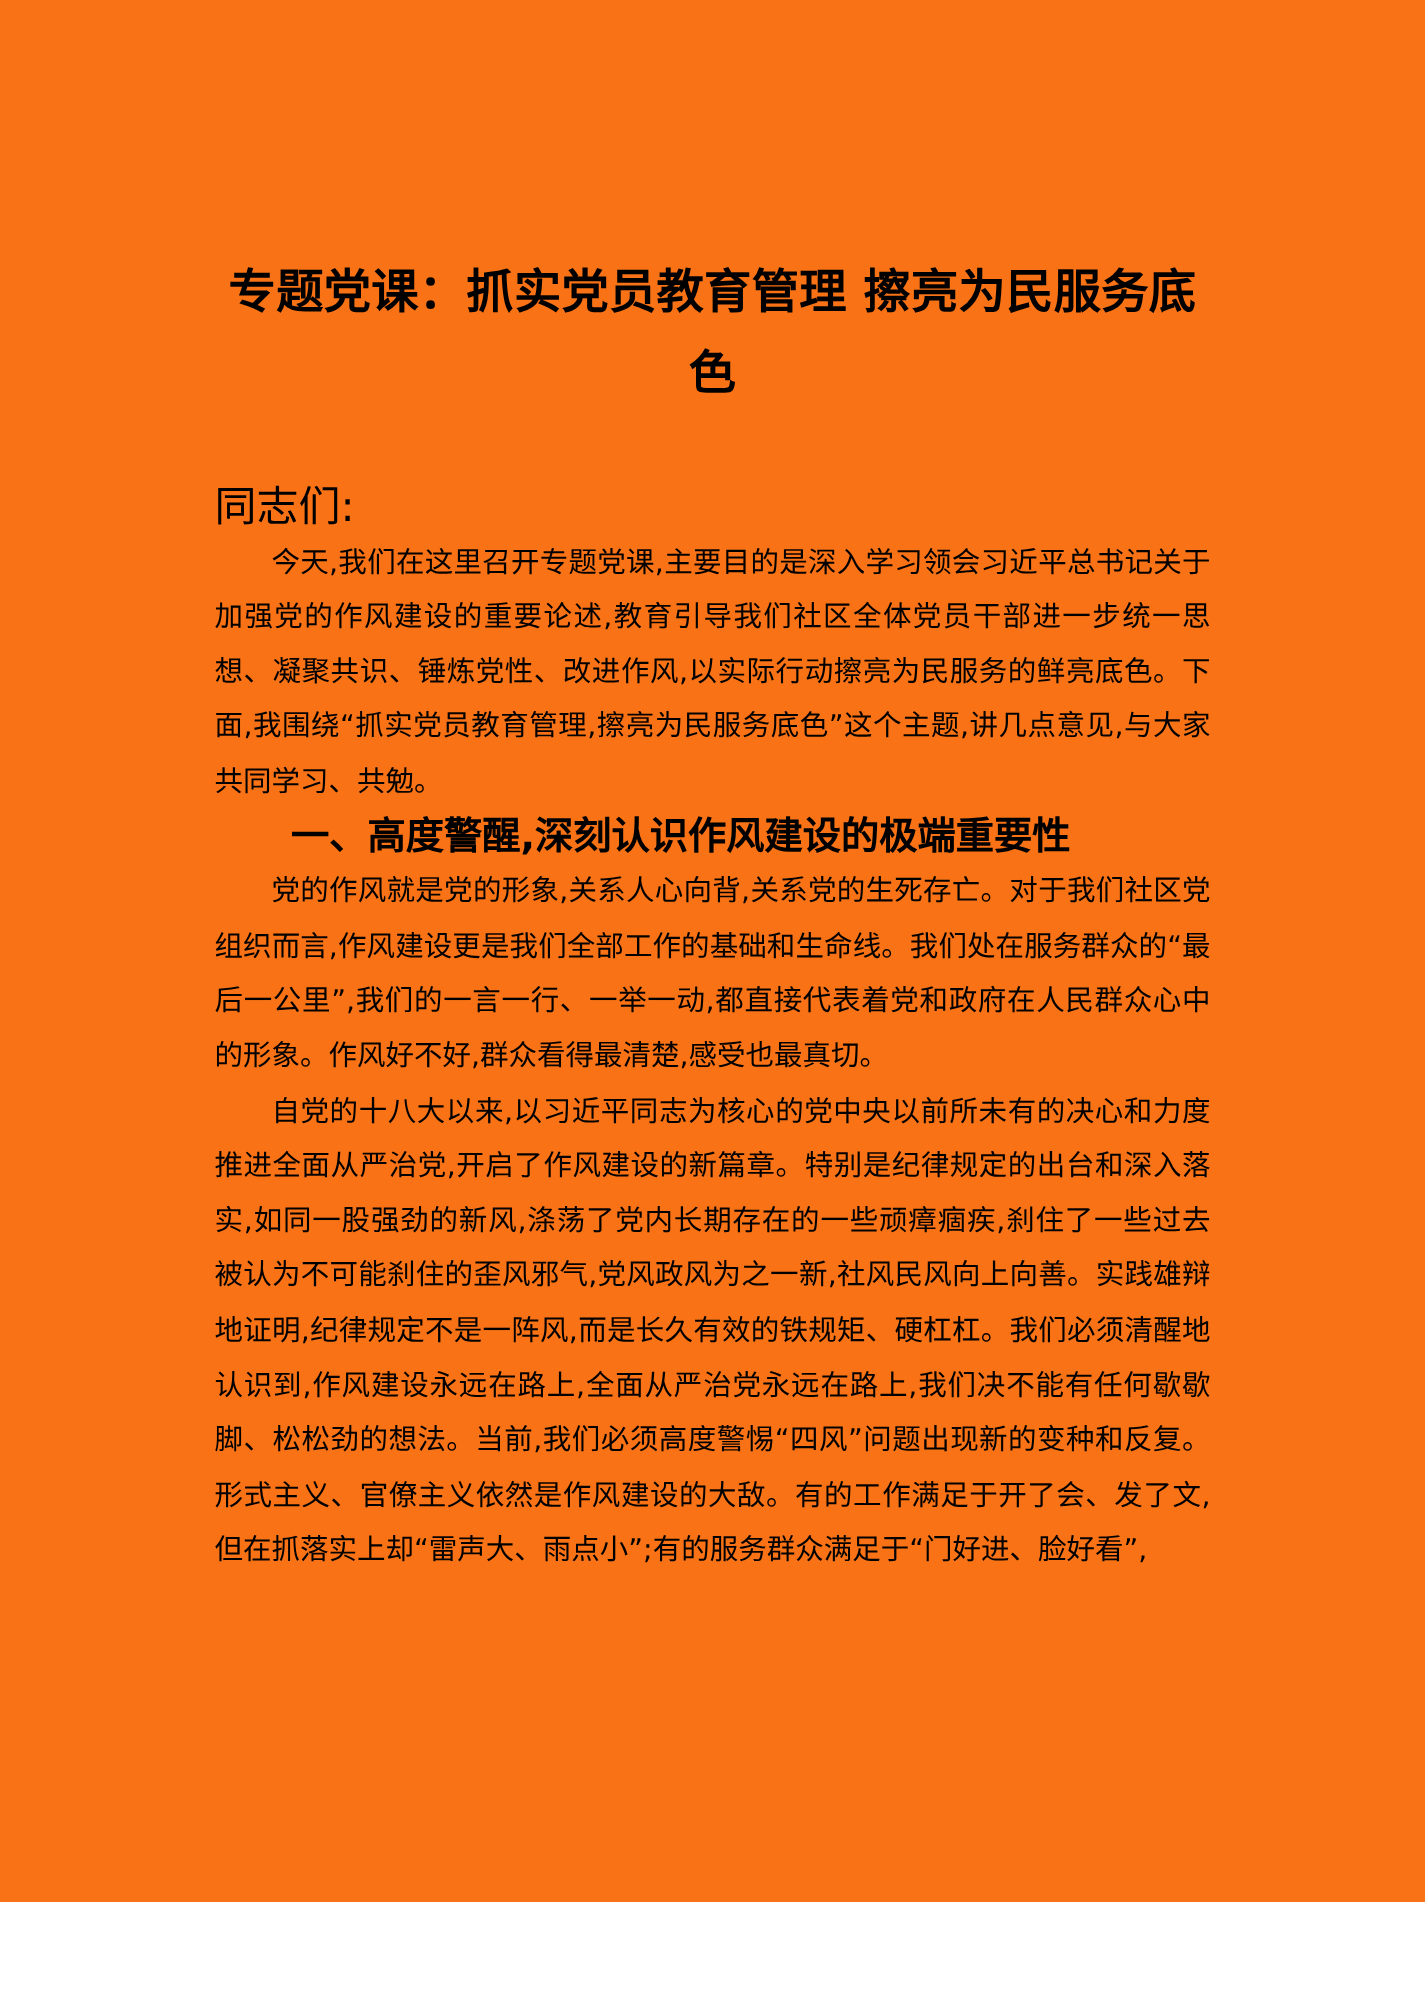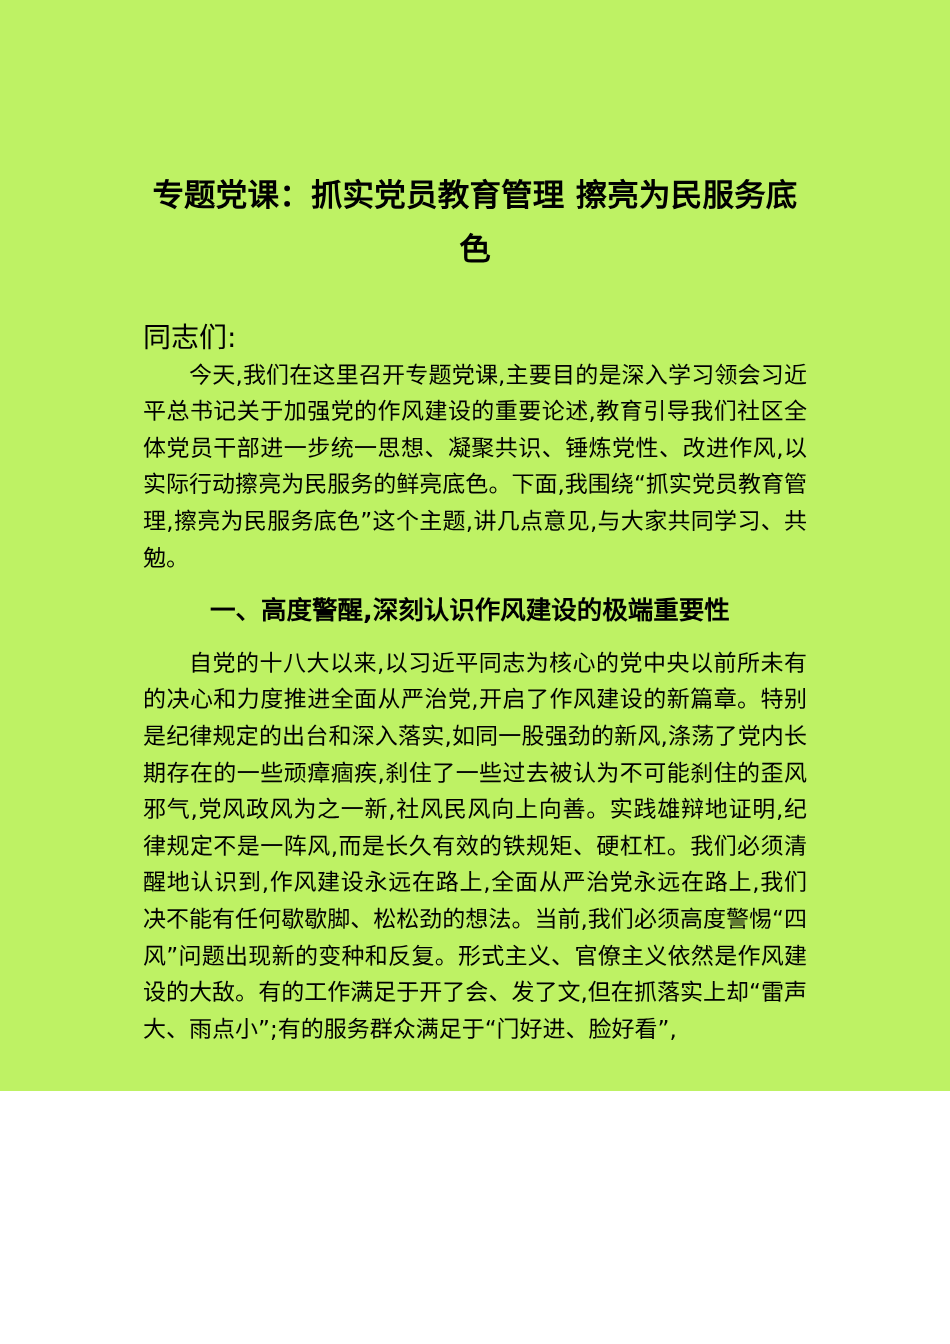--- a/index.html
+++ b/index.html
@@ -13,24 +13,24 @@
     height: 1344px;
     overflow: hidden;
     font-family: "DejaVu Sans", "Liberation Sans", sans-serif;
     color: #000000;
     -webkit-font-smoothing: antialiased;
   }
 
   .page {
     position: relative;
     width: 950px;
-    height: 1091px;
+    height: 1268px;
     box-sizing: border-box;
     padding: 0;
-    background: #bef264;
+    background: #f97316;
   }
 
   
   .content {
     position: absolute;
     left: 143px;
     top: 0;
     width: 664px;
   }
 
@@ -51,32 +51,32 @@
     font-size: 28px;
     line-height: 36.6px;
     font-weight: 400;
     text-align: justify;
     text-align-last: left;
     word-break: break-all;
   }
 
   .body-para {
     margin: 0;
-    font-size: 23px;
+    font-size: 19px;
     line-height: 36.6px;
     font-weight: 400;
     text-indent: 2em;
     text-align: justify;
     text-align-last: left;
     word-break: break-all;
     text-justify: inter-character;
   }
 
   .section-heading {
-    margin: 16px;
+    margin: 0;
     font-size: 25.5px;
     line-height: 36.6px;
     font-weight: 700;
     text-indent: 2em;
     text-align: left;
     word-break: break-all;
   }
 </style>
 </head>
 <body>
@@ -85,17 +85,18 @@
   <div class="content">
 
     <h1 class="doc-title">专题党课：抓实党员教育管理 擦亮为民服务底色</h1>
 
     <p class="salutation">同志们:</p>
 
     <p class="body-para">今天,我们在这里召开专题党课,主要目的是深入学习领会习近平总书记关于加强党的作风建设的重要论述,教育引导我们社区全体党员干部进一步统一思想、凝聚共识、锤炼党性、改进作风,以实际行动擦亮为民服务的鲜亮底色。下面,我围绕“抓实党员教育管理,擦亮为民服务底色”这个主题,讲几点意见,与大家共同学习、共勉。</p>
 
     <p class="section-heading">一、高度警醒,深刻认识作风建设的极端重要性</p>
 
+    <p class="body-para">党的作风就是党的形象,关系人心向背,关系党的生死存亡。对于我们社区党组织而言,作风建设更是我们全部工作的基础和生命线。我们处在服务群众的“最后一公里”,我们的一言一行、一举一动,都直接代表着党和政府在人民群众心中的形象。作风好不好,群众看得最清楚,感受也最真切。</p>
 
     <p class="body-para">自党的十八大以来,以习近平同志为核心的党中央以前所未有的决心和力度推进全面从严治党,开启了作风建设的新篇章。特别是纪律规定的出台和深入落实,如同一股强劲的新风,涤荡了党内长期存在的一些顽瘴痼疾,刹住了一些过去被认为不可能刹住的歪风邪气,党风政风为之一新,社风民风向上向善。实践雄辩地证明,纪律规定不是一阵风,而是长久有效的铁规矩、硬杠杠。我们必须清醒地认识到,作风建设永远在路上,全面从严治党永远在路上,我们决不能有任何歇歇脚、松松劲的想法。当前,我们必须高度警惕“四风”问题出现新的变种和反复。形式主义、官僚主义依然是作风建设的大敌。有的工作满足于开了会、发了文,但在抓落实上却“雷声大、雨点小”;有的服务群众满足于“门好进、脸好看”,</p>
 
   </div>
 </div>
 
 </body></html>

